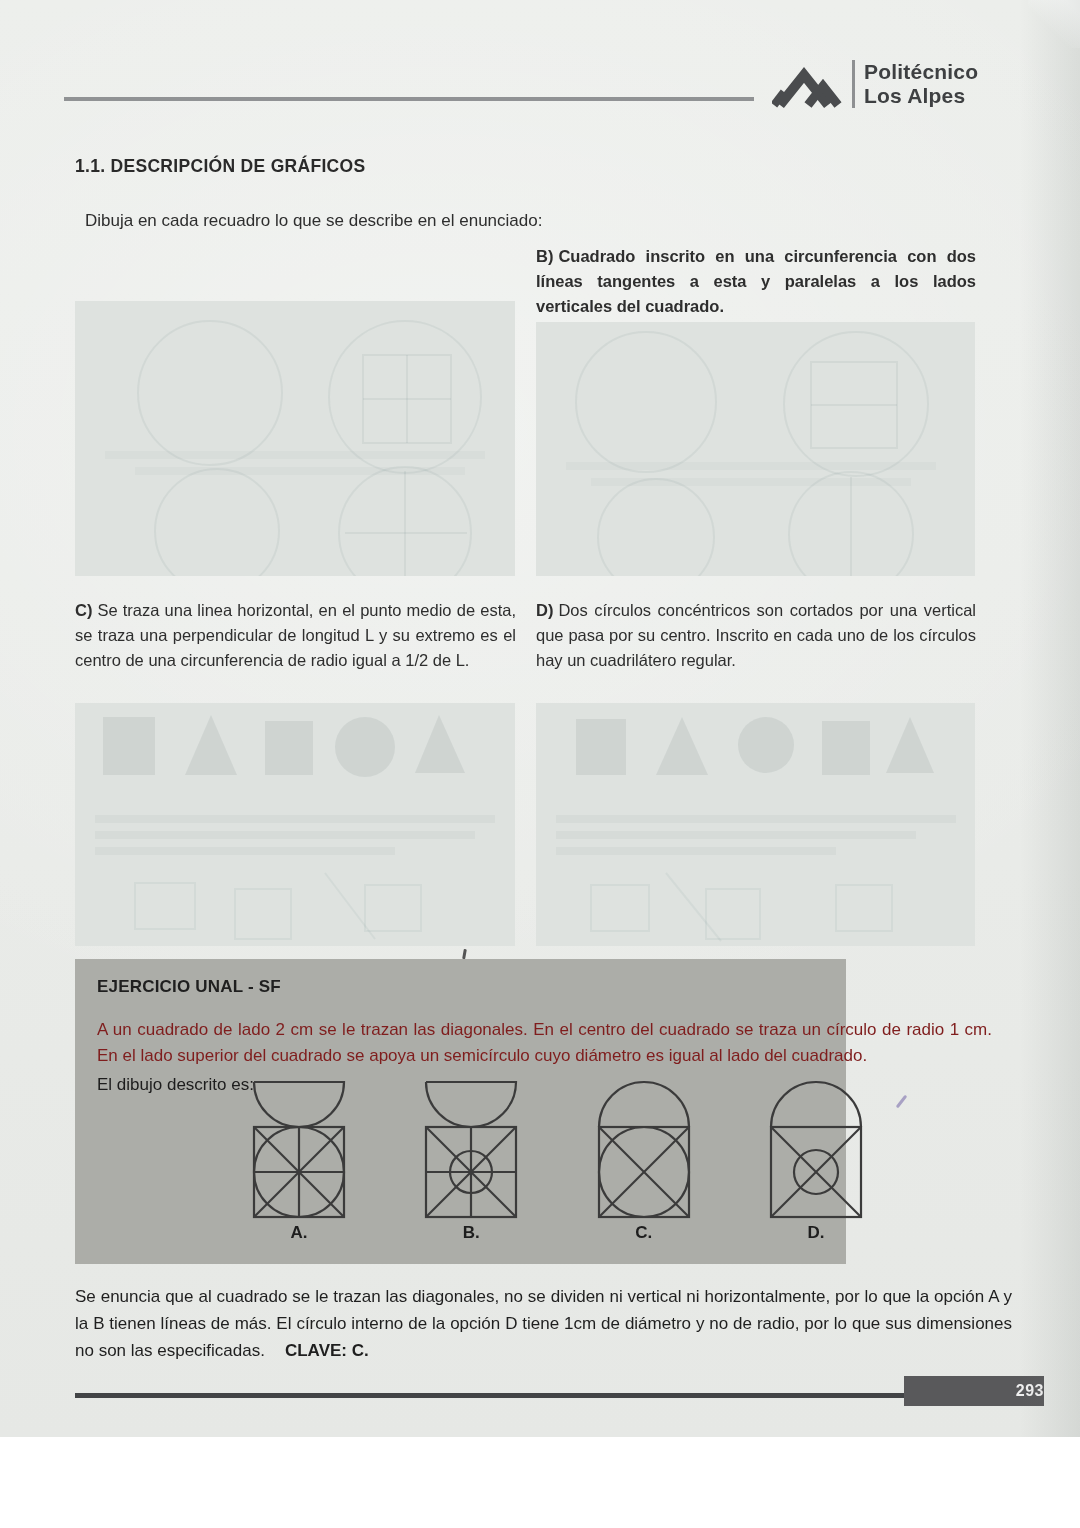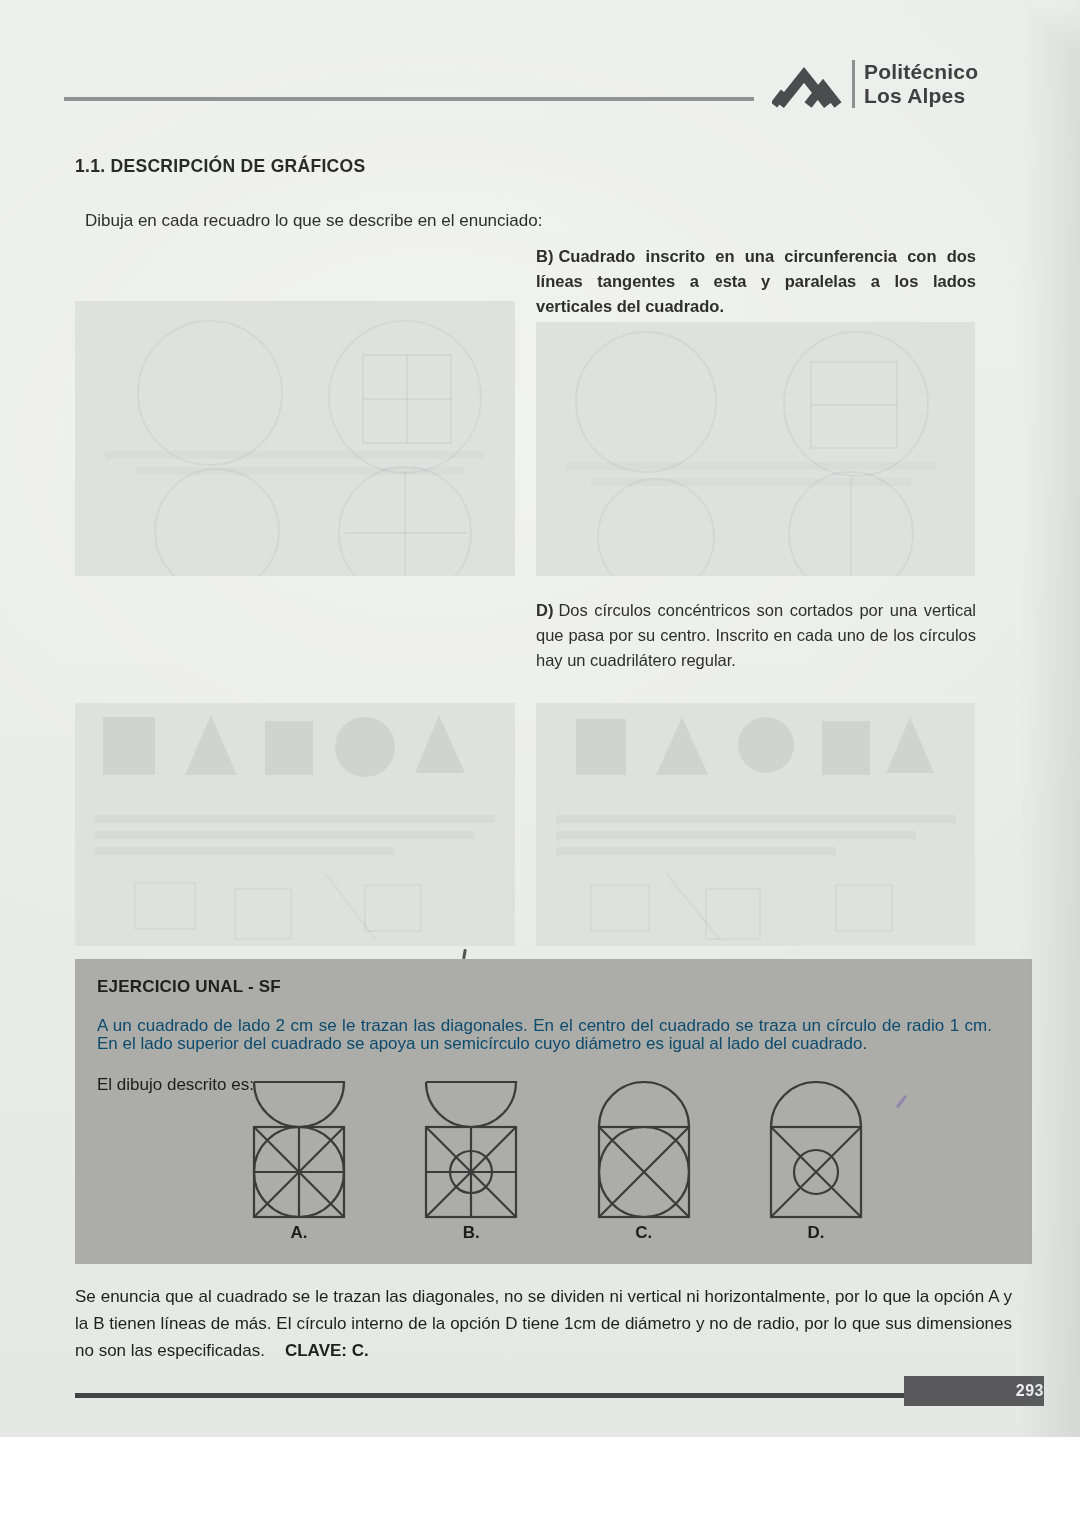--- a/index.html
+++ b/index.html
@@ -43,24 +43,24 @@
   .it-d{left:536px;top:598px;width:440px;}
 
   .draw-box{position:absolute;background:#dee2df;}
   .bx-a{left:75px;top:301px;width:440px;height:275px;}
   .bx-b{left:536px;top:322px;width:439px;height:254px;}
   .bx-c{left:75px;top:703px;width:440px;height:243px;}
   .bx-d{left:536px;top:703px;width:439px;height:243px;}
   .ghost{position:absolute;left:0;top:0;}
 
   
-  .exercise{position:absolute;left:75px;top:959px;width:937px;height:305px;background:#acada8;padding-left:20px;}
+  .exercise{position:absolute;left:75px;top:959px;width:771px;height:305px;background:#acada8;}
   .ex-title{position:absolute;left:22px;top:18px;font-size:17px;font-weight:bold;color:#1f1f1f;letter-spacing:.2px;}
-  .ex-body{position:absolute;left:22px;top:58px;width:895px;margin:0;font-size:17px;line-height:18px;
-    text-align:justify;color:#0c4a6e;}
+  .ex-body{position:absolute;left:22px;top:58px;width:895px;margin:0;font-size:17px;line-height:26px;
+    text-align:justify;color:#7f1d1d;}
   .ex-caption{position:absolute;left:22px;top:116px;margin:0;font-size:17px;color:#1d1d1d;}
   .figures{position:absolute;left:165px;top:118px;width:635px;display:flex;justify-content:space-between;}
   .figure{width:118px;text-align:center;}
   .figure svg{display:block;}
   .fig-label{margin-top:4px;font-size:17px;font-weight:bold;color:#1e1e1e;}
   .opt-stroke{stroke:#3b3b3b;stroke-width:2.2;fill:none;}
 
   .explanation{position:absolute;left:75px;top:1283px;width:937px;margin:0;font-size:17px;line-height:27px;
     text-align:justify;color:#1f1f1f;}
   .explanation b{margin-left:20px;}
@@ -96,20 +96,21 @@
     <div class="logo-text">
       <div>Politécnico</div>
       <div>Los Alpes</div>
     </div>
   </div>
 
   <h1 class="title">1.1. DESCRIPCIÓN DE GRÁFICOS</h1>
   <p class="instruction">Dibuja en cada recuadro lo que se describe en el enunciado:</p>
 
   <p class="item-text it-b"><b>B)</b><span>Cuadrado inscrito en una circunferencia con dos líneas tangentes a esta y paralelas a los lados verticales del cuadrado.</span></p>
+  <p class="item-text it-c"><b>C)</b><span>Se traza una linea horizontal, en el punto medio de esta, se traza una perpendicular de longitud L y su extremo es el centro de una circunferencia de radio igual a 1/2 de L.</span></p>
   <p class="item-text it-d"><b>D)</b><span>Dos círculos concéntricos son cortados por una vertical que pasa por su centro. Inscrito en cada uno de los círculos hay un cuadrilátero regular.</span></p>
 
   <div class="draw-box bx-a">
     <svg class="ghost" width="440" height="275" viewBox="0 0 440 275">
       <g stroke="rgba(120,145,150,.12)" stroke-width="2" fill="none">
         <circle cx="135" cy="92" r="72"></circle>
           <circle cx="330" cy="96" r="76"></circle>
         <rect x="288" y="54" width="88" height="88"></rect>
           <line x1="288" y1="98" x2="376" y2="98"></line>
           <line x1="332" y1="54" x2="332" y2="142"></line>

